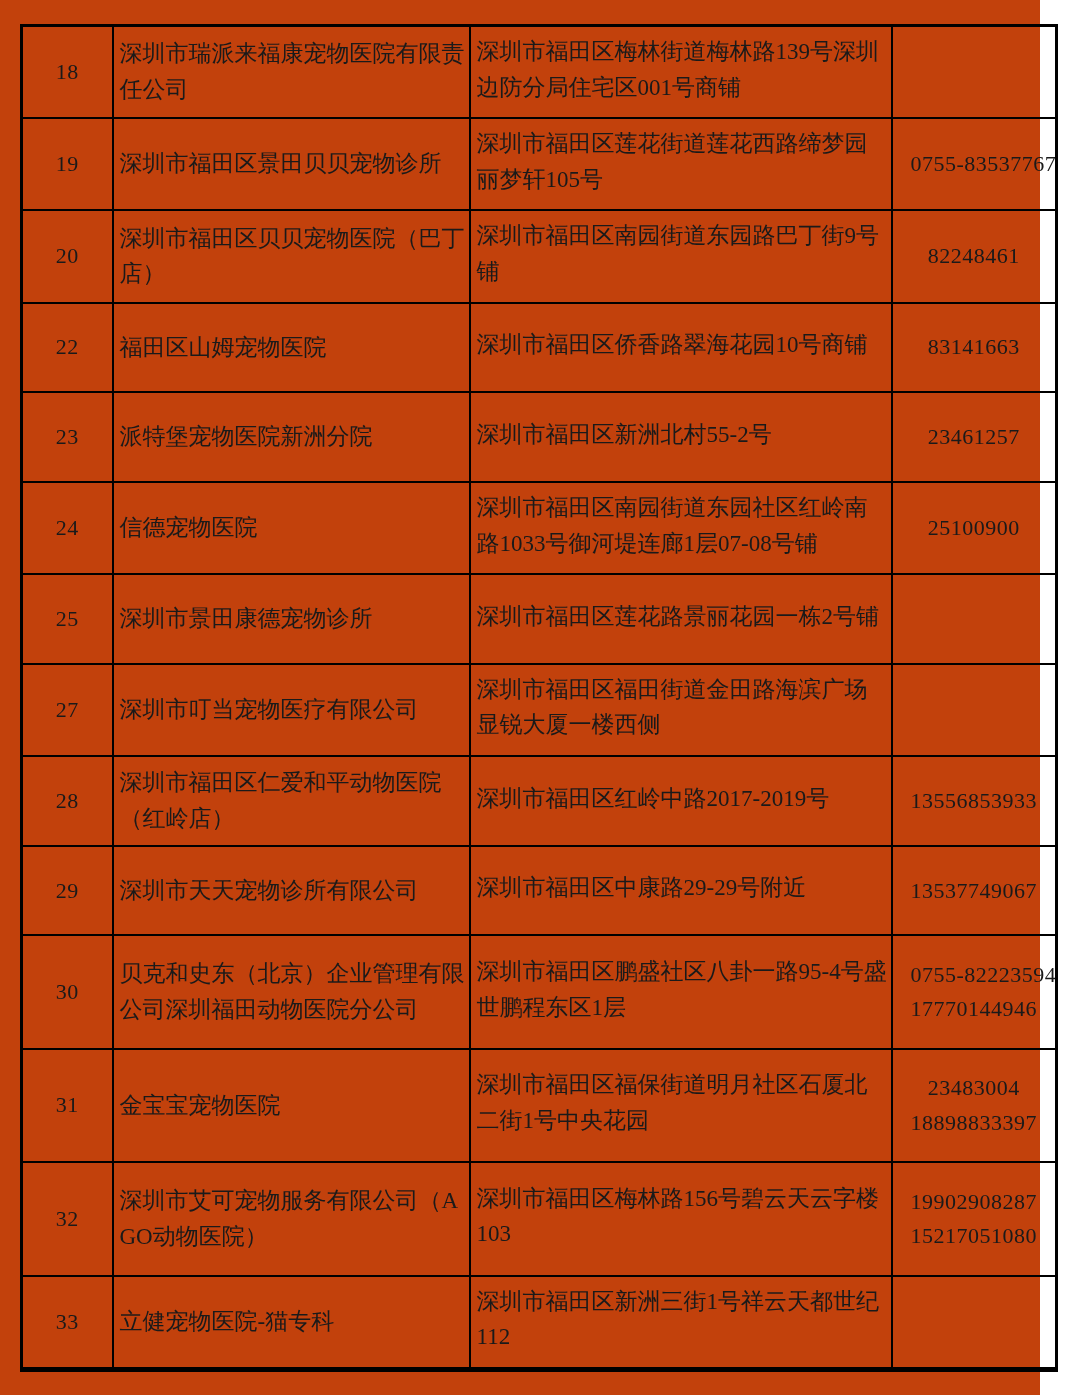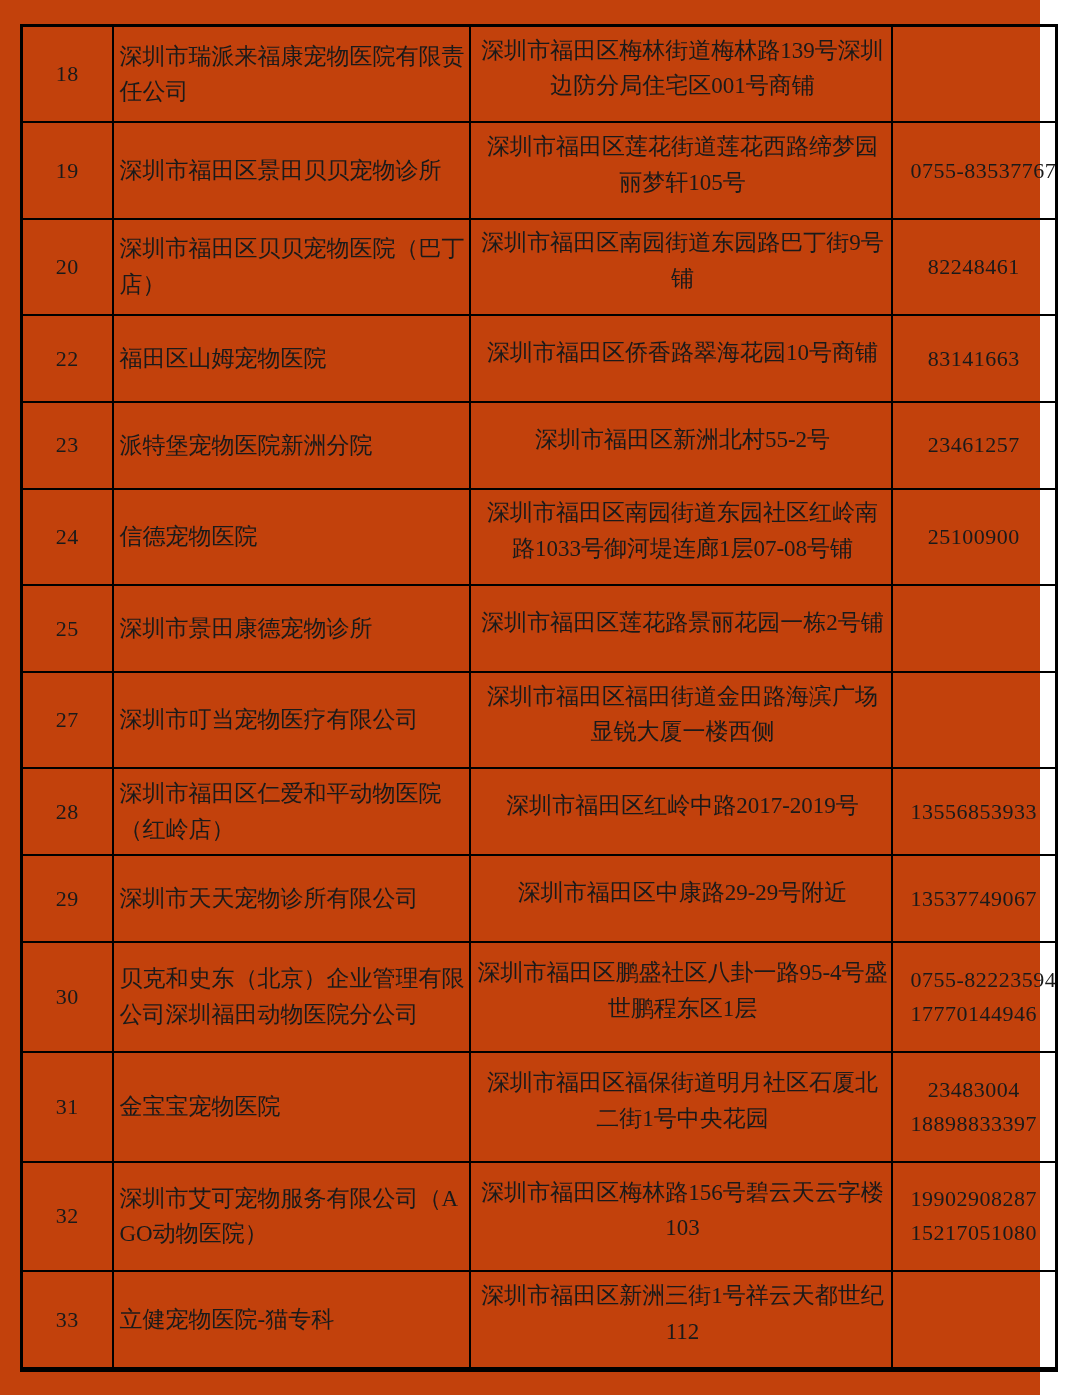--- a/index.html
+++ b/index.html
@@ -41,22 +41,22 @@
     text-align: center;
     font-size: 22px;
     letter-spacing: 0.5px;
   }
   td.c-name {
     text-align: left;
     padding: 4px 4px 4px 6px;
     word-break: break-all;
   }
   td.c-addr {
-    text-align: center;
-    padding: 4px 2px 16px 6px;
+    text-align: left;
+    padding: 4px 2px 9px 6px;
     word-break: break-all;
   }
   td.c-phone {
     text-align: center;
     font-size: 22px;
     letter-spacing: 0.5px;
     padding: 18px;
   }
   td.c-phone div { white-space: nowrap; }
 </style>

